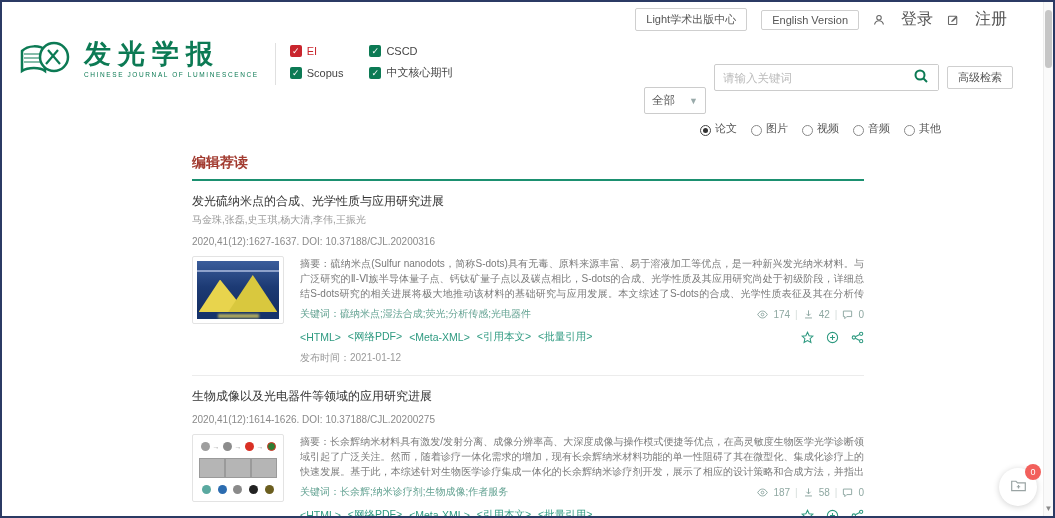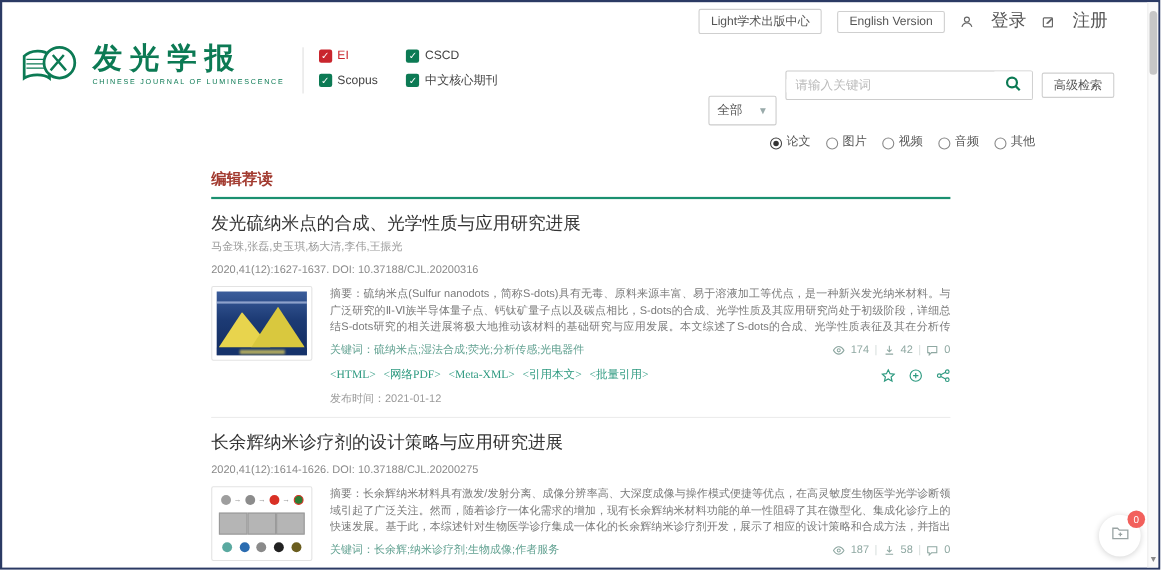--- a/index.html
+++ b/index.html
@@ -43,35 +43,35 @@
   .nav { display:flex; height:30px; background:#0b7a52; padding:0 18px; }
   .nav-item { flex:1; display:flex; align-items:center; justify-content:center; color:#fff; font-size:12.5px; cursor:pointer; white-space:nowrap; }
   .nav-item.active { background:#18a173; }
 
   
   .content { padding:12px 0 0 190px; width:862px; }
   .section-head { font-size:14px; font-weight:bold; color:#a23b30; }
   .section-rule { width:672px; border-bottom:2px solid #1b9070; margin-top:7px; }
 
   .article { width:672px; padding-top:12px; }
-  .a-title { font-size:16px; color:#333; cursor:pointer; }
+  .a-title { font-size:12px; color:#333; cursor:pointer; }
   .a-authors { font-size:10px; color:#9a9a9a; margin-top:3px; }
   .a-meta { font-size:10px; color:#8a8a8a; margin-top:9px; }
   .a-body { display:flex; gap:16px; margin-top:9px; }
   .thumb { flex:0 0 auto; width:92px; height:68px; border:1px solid #e3e3e3; border-radius:2px; padding:4px; background:#fff; cursor:pointer; }
   .thumb-inner { width:100%; height:100%; position:relative; overflow:hidden; }
   .a-right { flex:1; min-width:0; }
   .a-abstract { font-size:10px; color:#7a7a7a; line-height:15px; max-height:45px; overflow:hidden; position:relative; text-align:justify; }
   .kw-row { display:flex; justify-content:space-between; align-items:center; margin-top:6px; }
   .kw { font-size:10px; color:#63a292; }
   .stats { display:flex; align-items:center; gap:5px; font-size:10px; color:#8fa8a2; white-space:nowrap; }
   .stats .sep { color:#d5dddb; }
   .stats svg { display:block; }
   .links-row { display:flex; align-items:center; margin-top:9px; }
-  .a-link { font-size:10.5px; color:#2e9a80; margin-right:7px; cursor:pointer;font-family:Liberation Serif, serif; }
+  .a-link { font-size:10.5px; color:#2e9a80; margin-right:7px; cursor:pointer; }
   .action-icons { margin-left:auto; display:flex; align-items:center; gap:12px; }
   .action-icons svg { display:block; cursor:pointer; }
   .a-publish { font-size:10px; color:#9a9a9a; margin-top:7px; }
   .a-divider { border-bottom:1px solid #ececec; margin-top:10px; }
 
   
   .art1 { background:linear-gradient(#3b5d9b 0%, #1c3a74 45%, #122b5e 100%); }
   .art1 .bridge { position:absolute; top:16%; left:0; width:100%; height:2px; background:rgba(220,230,255,.55); }
   .art1 .m1 { position:absolute; bottom:12%; left:2%; width:58%; height:56%; background:#e8d44d; clip-path:polygon(45% 0,0 100%,100% 100%); }
   .art1 .m2 { position:absolute; bottom:12%; left:38%; width:60%; height:64%; background:#d9c83e; clip-path:polygon(50% 0,0 100%,100% 100%); }
@@ -275,21 +275,21 @@
                 </span>
             </span>
           </div>
           <div class="a-publish"><span>发布时间：</span><span>2021-01-12</span></div>
         </div>
       </div>
       <div class="a-divider"></div>
     </div>
 
     <div class="article">
-      <div class="a-title">长余辉纳米诊疗剂的设计策略与应用研究进展</div>
+      <div class="a-title">生物成像以及光电器件等领域的应用研究进展</div>
       <div class="a-meta">2020,41(12):1614-1626. DOI: 10.37188/CJL.20200275</div>
       <div class="a-body">
         <div class="thumb">
           <div class="thumb-inner art2">
             <div class="dot-row">
               <span class="dot" style="background:#9e9e9e"></span>
                 <span class="arrow">→</span>
               <span class="dot" style="background:#8c8c8c"></span>
                 <span class="arrow">→</span>
               <span class="dot" style="background:#d93025"></span>

